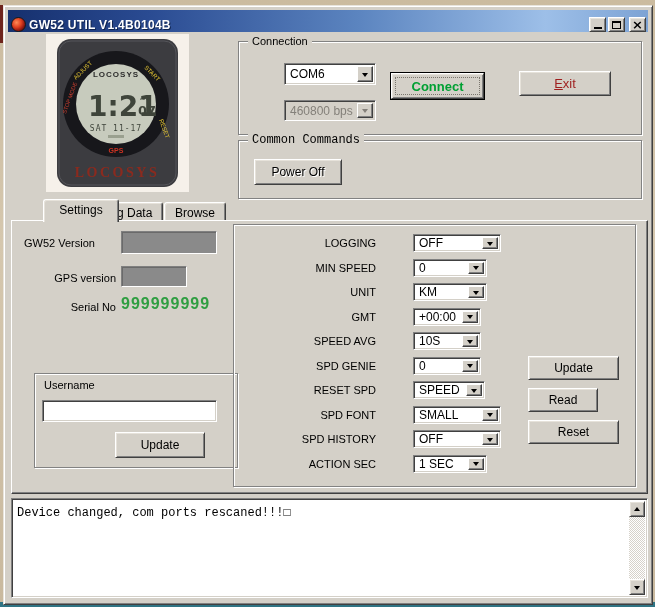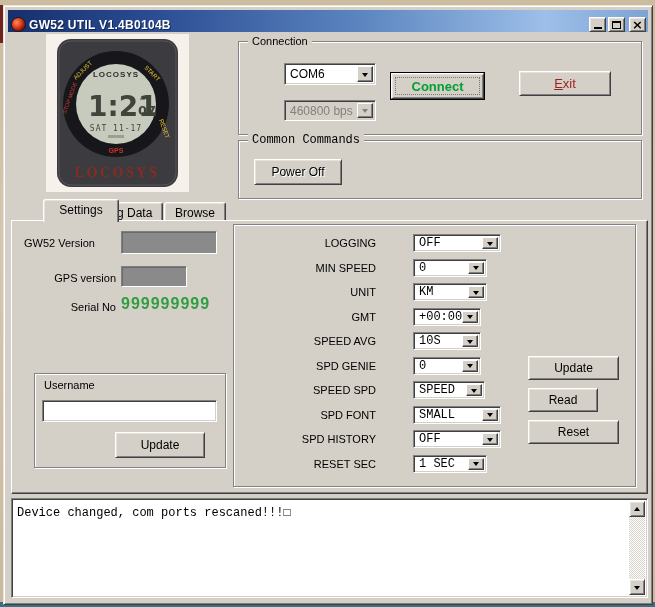--- a/index.html
+++ b/index.html
@@ -85,21 +85,21 @@
   .uname-input{position:absolute;left:7px;top:26px;width:175px;height:22px;background:#fff;
     border:1px solid;border-color:#808080 #fff #fff #808080;box-shadow:inset 1px 1px 0 #404040,inset -1px -1px 0 #d4d0c8;
     font-size:12px;padding:0 4px;box-sizing:border-box;font-family:"Liberation Sans",sans-serif;}
   .uname-update{left:80px;top:58px;width:90px;height:26px;}
 
   .paramframe{position:absolute;left:229px;top:218px;width:401px;height:261px;
     border:1px solid #828282;box-shadow:1px 1px 0 #fff,inset 1px 1px 0 #fff;}
   .params{position:absolute;left:232px;top:225px;width:270px;padding-left:30px;}
   .prow{display:flex;align-items:center;height:24.5px;}
   .plabel{width:110px;text-align:right;padding-right:8px;font-size:11px;color:#000;white-space:nowrap;flex:none;}
-  .prow .combo{position:relative;height:18px;flex:none;font-family:Liberation Mono, monospace;}
+  .prow .combo{position:relative;height:18px;flex:none;}
   .prow:nth-child(1) .combo{width:88px;}
   .prow:nth-child(2) .combo{width:74px;}
   .prow:nth-child(3) .combo{width:74px;}
   .prow:nth-child(4) .combo{width:68px;}
   .prow:nth-child(5) .combo{width:68px;}
   .prow:nth-child(6) .combo{width:68px;}
   .prow:nth-child(7) .combo{width:72px;}
   .prow:nth-child(8) .combo{width:88px;}
   .prow:nth-child(9) .combo{width:88px;}
   .prow:nth-child(10) .combo{width:74px;}
@@ -207,21 +207,21 @@
       <span>Browse</span>
     </div>
 
     <span class="lbl" style="left:20px;top:231px;width:92px;text-align:left;">GW52 Version</span>
     <div class="grayfield" style="left:117px;top:225px;width:96px;height:23px;"></div>
     <span class="lbl" style="left:20px;top:266px;width:92px;text-align:right;">GPS version</span>
     <div class="grayfield" style="left:117px;top:260px;width:66px;height:21px;"></div>
     <span class="lbl" style="left:20px;top:295px;width:92px;text-align:right;">Serial No</span>
     <span class="serialv" style="left:117px;top:289px;">999999999</span>
 
-    <div class="groupbox" style="left:30px;top:367px;width:190px;height:93px;">
+    <div class="groupbox" style="left:30px;top:367px;width:190px;height:93px;padding-left:12px;">
       <span class="uname-label">Username</span>
       <input class="uname-input" value="" style="">
       <button class="btn uname-update">
         <span>Update</span>
       </button>
     </div>
 
     <div class="paramframe"></div>
     <div class="params">
       <div class="prow">
@@ -272,21 +272,21 @@
       <div class="prow">
         <span class="plabel">SPD GENIE</span>
         <div class="combo">
             <span class="combo-val">0</span>
             <span class="combo-btn">
               <span class="arr-down"></span>
             </span>
           </div>
       </div>
       <div class="prow">
-        <span class="plabel">SPEED SPD</span>
+        <span class="plabel">RESET SPD</span>
         <div class="combo">
             <span class="combo-val">SPEED</span>
             <span class="combo-btn">
               <span class="arr-down"></span>
             </span>
           </div>
       </div>
       <div class="prow">
         <span class="plabel">SPD FONT</span>
         <div class="combo">
@@ -299,21 +299,21 @@
       <div class="prow">
         <span class="plabel">SPD HISTORY</span>
         <div class="combo">
             <span class="combo-val">OFF</span>
             <span class="combo-btn">
               <span class="arr-down"></span>
             </span>
           </div>
       </div>
       <div class="prow">
-        <span class="plabel">RESET SEC</span>
+        <span class="plabel">ACTION SEC</span>
         <div class="combo">
             <span class="combo-val">1 SEC</span>
             <span class="combo-btn">
               <span class="arr-down"></span>
             </span>
           </div>
       </div>
     </div>
 
     <button class="btn" style="left:524px;top:350px;width:91px;height:24px;">

